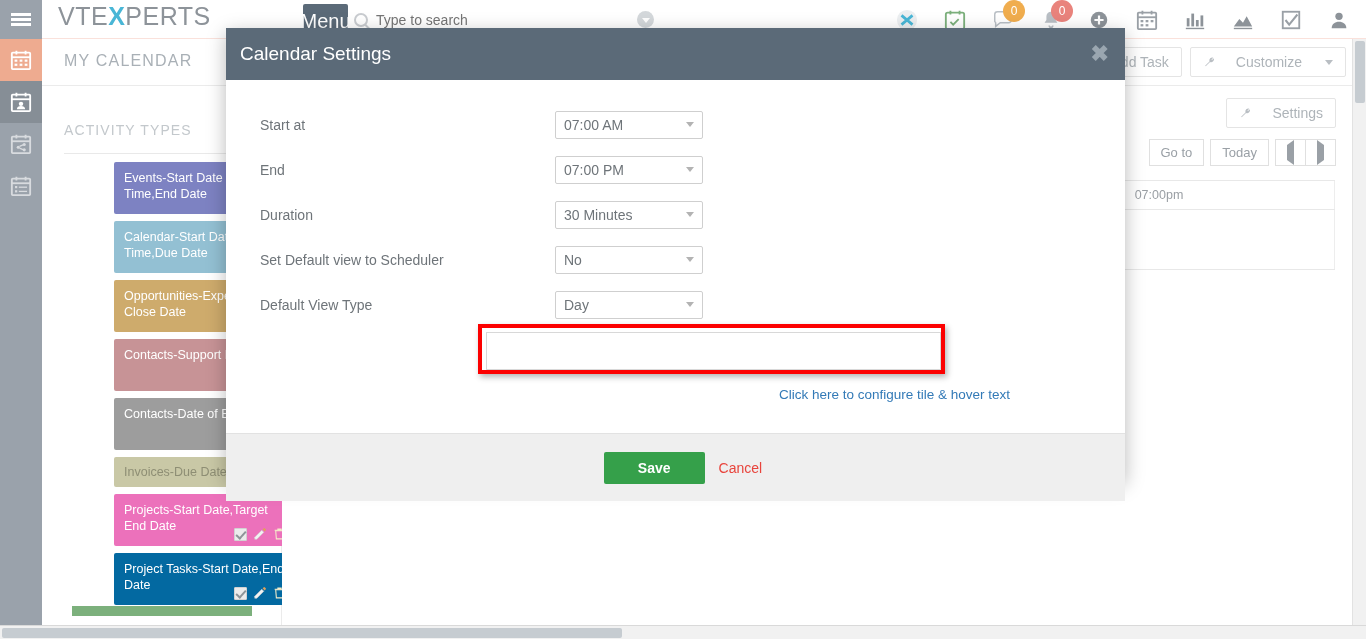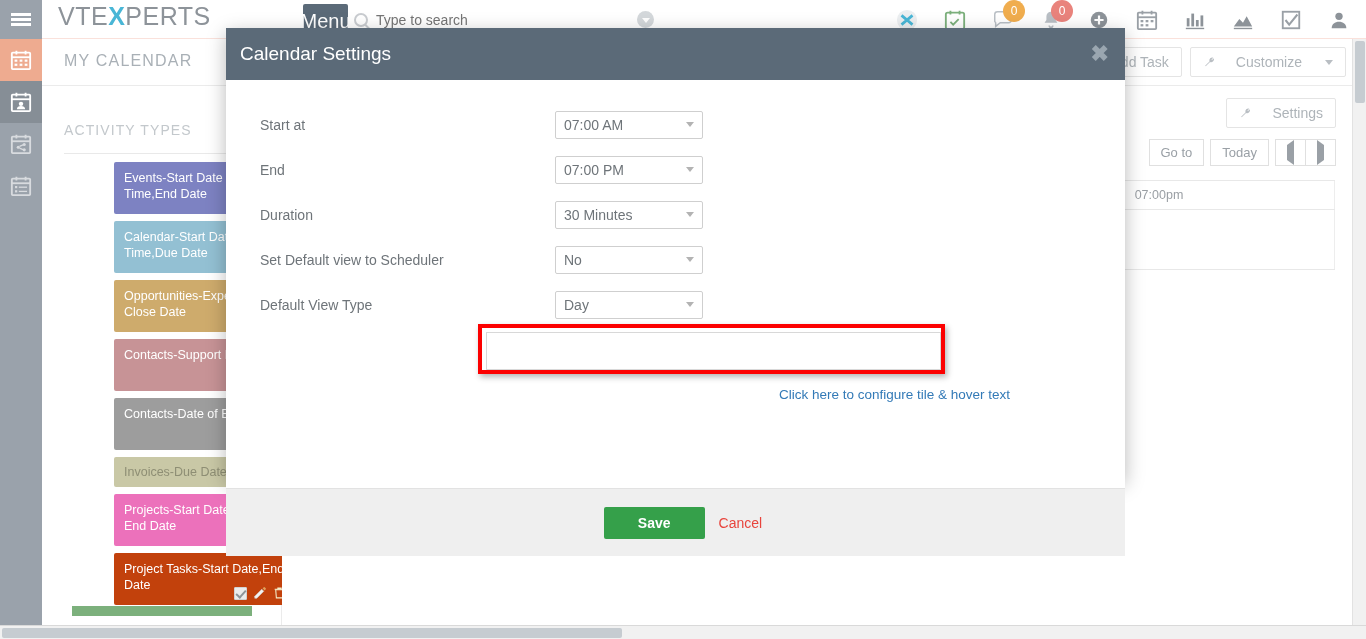--- a/index.html
+++ b/index.html
@@ -210,21 +210,21 @@
   .modal { position: absolute; inset: 0; background: #ffffff; }
   .modal-header {
     height: 52px; background: #5b6a78; color: #ffffff;
     display: flex; align-items: center; padding: 0 16px 0 14px;
   }
   .modal-title { font-size: 19px; font-weight: 400; }
   .modal-close {
     margin-left: auto; font-size: 22px; color: #9aa6b0; cursor: pointer; line-height: 1;
     font-weight: bold;
   }
-  .modal-body { position: relative; height: 408px; padding: 22px 0 0 0; background: #fff; }
+  .modal-body { position: relative; height: 353px; padding: 22px 0 0 0; background: #fff; }
   .frow {
     display: flex; align-items: center; height: 45px; padding-left: 34px; position: relative;
   }
   .flabel { width: 295px; font-size: 14px; color: #6e7479; }
   .fsel {
     width: 148px; height: 28px; border: 1px solid #cfcfcf; background: #fff;
     display: flex; align-items: center; padding: 0 8px; font-size: 14px; color: #6e7479;
     cursor: pointer; border-radius: 2px;
   }
   .fsel .caret {
@@ -493,21 +493,21 @@
             <span class="cb"></span>
             <svg width="14" height="14" viewBox="0 0 24 24">
               <path d="M3 17.5L15 5.5l3.5 3.5L6.5 21H3z" fill="#f2f2f2" stroke="#cfcfcf"></path>
               <path d="M16.5 4l3.5 3.5 1.6-1.6a1.6 1.6 0 000-2.3l-1.2-1.2a1.6 1.6 0 00-2.3 0z" fill="#e0a15c"></path>
             </svg>
             <svg width="13" height="14" viewBox="0 0 24 24">
               <path d="M5 6h14l-1.2 15H6.2z" fill="none" stroke="#f3ecc9" stroke-width="2"></path>
               <path d="M3 5h18M9 5V3h6v2" stroke="#f3ecc9" stroke-width="2" fill="none"></path>
             </svg>
           </span></div>
-        <div class="tile" style="background: #c2410c;"><span class="tile-label">Project Tasks-Start Date,End Date</span><span class="tile-actions">
+        <div class="tile" style="background: #0369a1;"><span class="tile-label">Project Tasks-Start Date,End Date</span><span class="tile-actions">
             <span class="cb"></span>
             <svg width="14" height="14" viewBox="0 0 24 24">
               <path d="M3 17.5L15 5.5l3.5 3.5L6.5 21H3z" fill="#f2f2f2" stroke="#cfcfcf"></path>
               <path d="M16.5 4l3.5 3.5 1.6-1.6a1.6 1.6 0 000-2.3l-1.2-1.2a1.6 1.6 0 00-2.3 0z" fill="#e0a15c"></path>
             </svg>
             <svg width="13" height="14" viewBox="0 0 24 24">
               <path d="M5 6h14l-1.2 15H6.2z" fill="none" stroke="#f3ecc9" stroke-width="2"></path>
               <path d="M3 5h18M9 5V3h6v2" stroke="#f3ecc9" stroke-width="2" fill="none"></path>
             </svg>
           </span></div>

